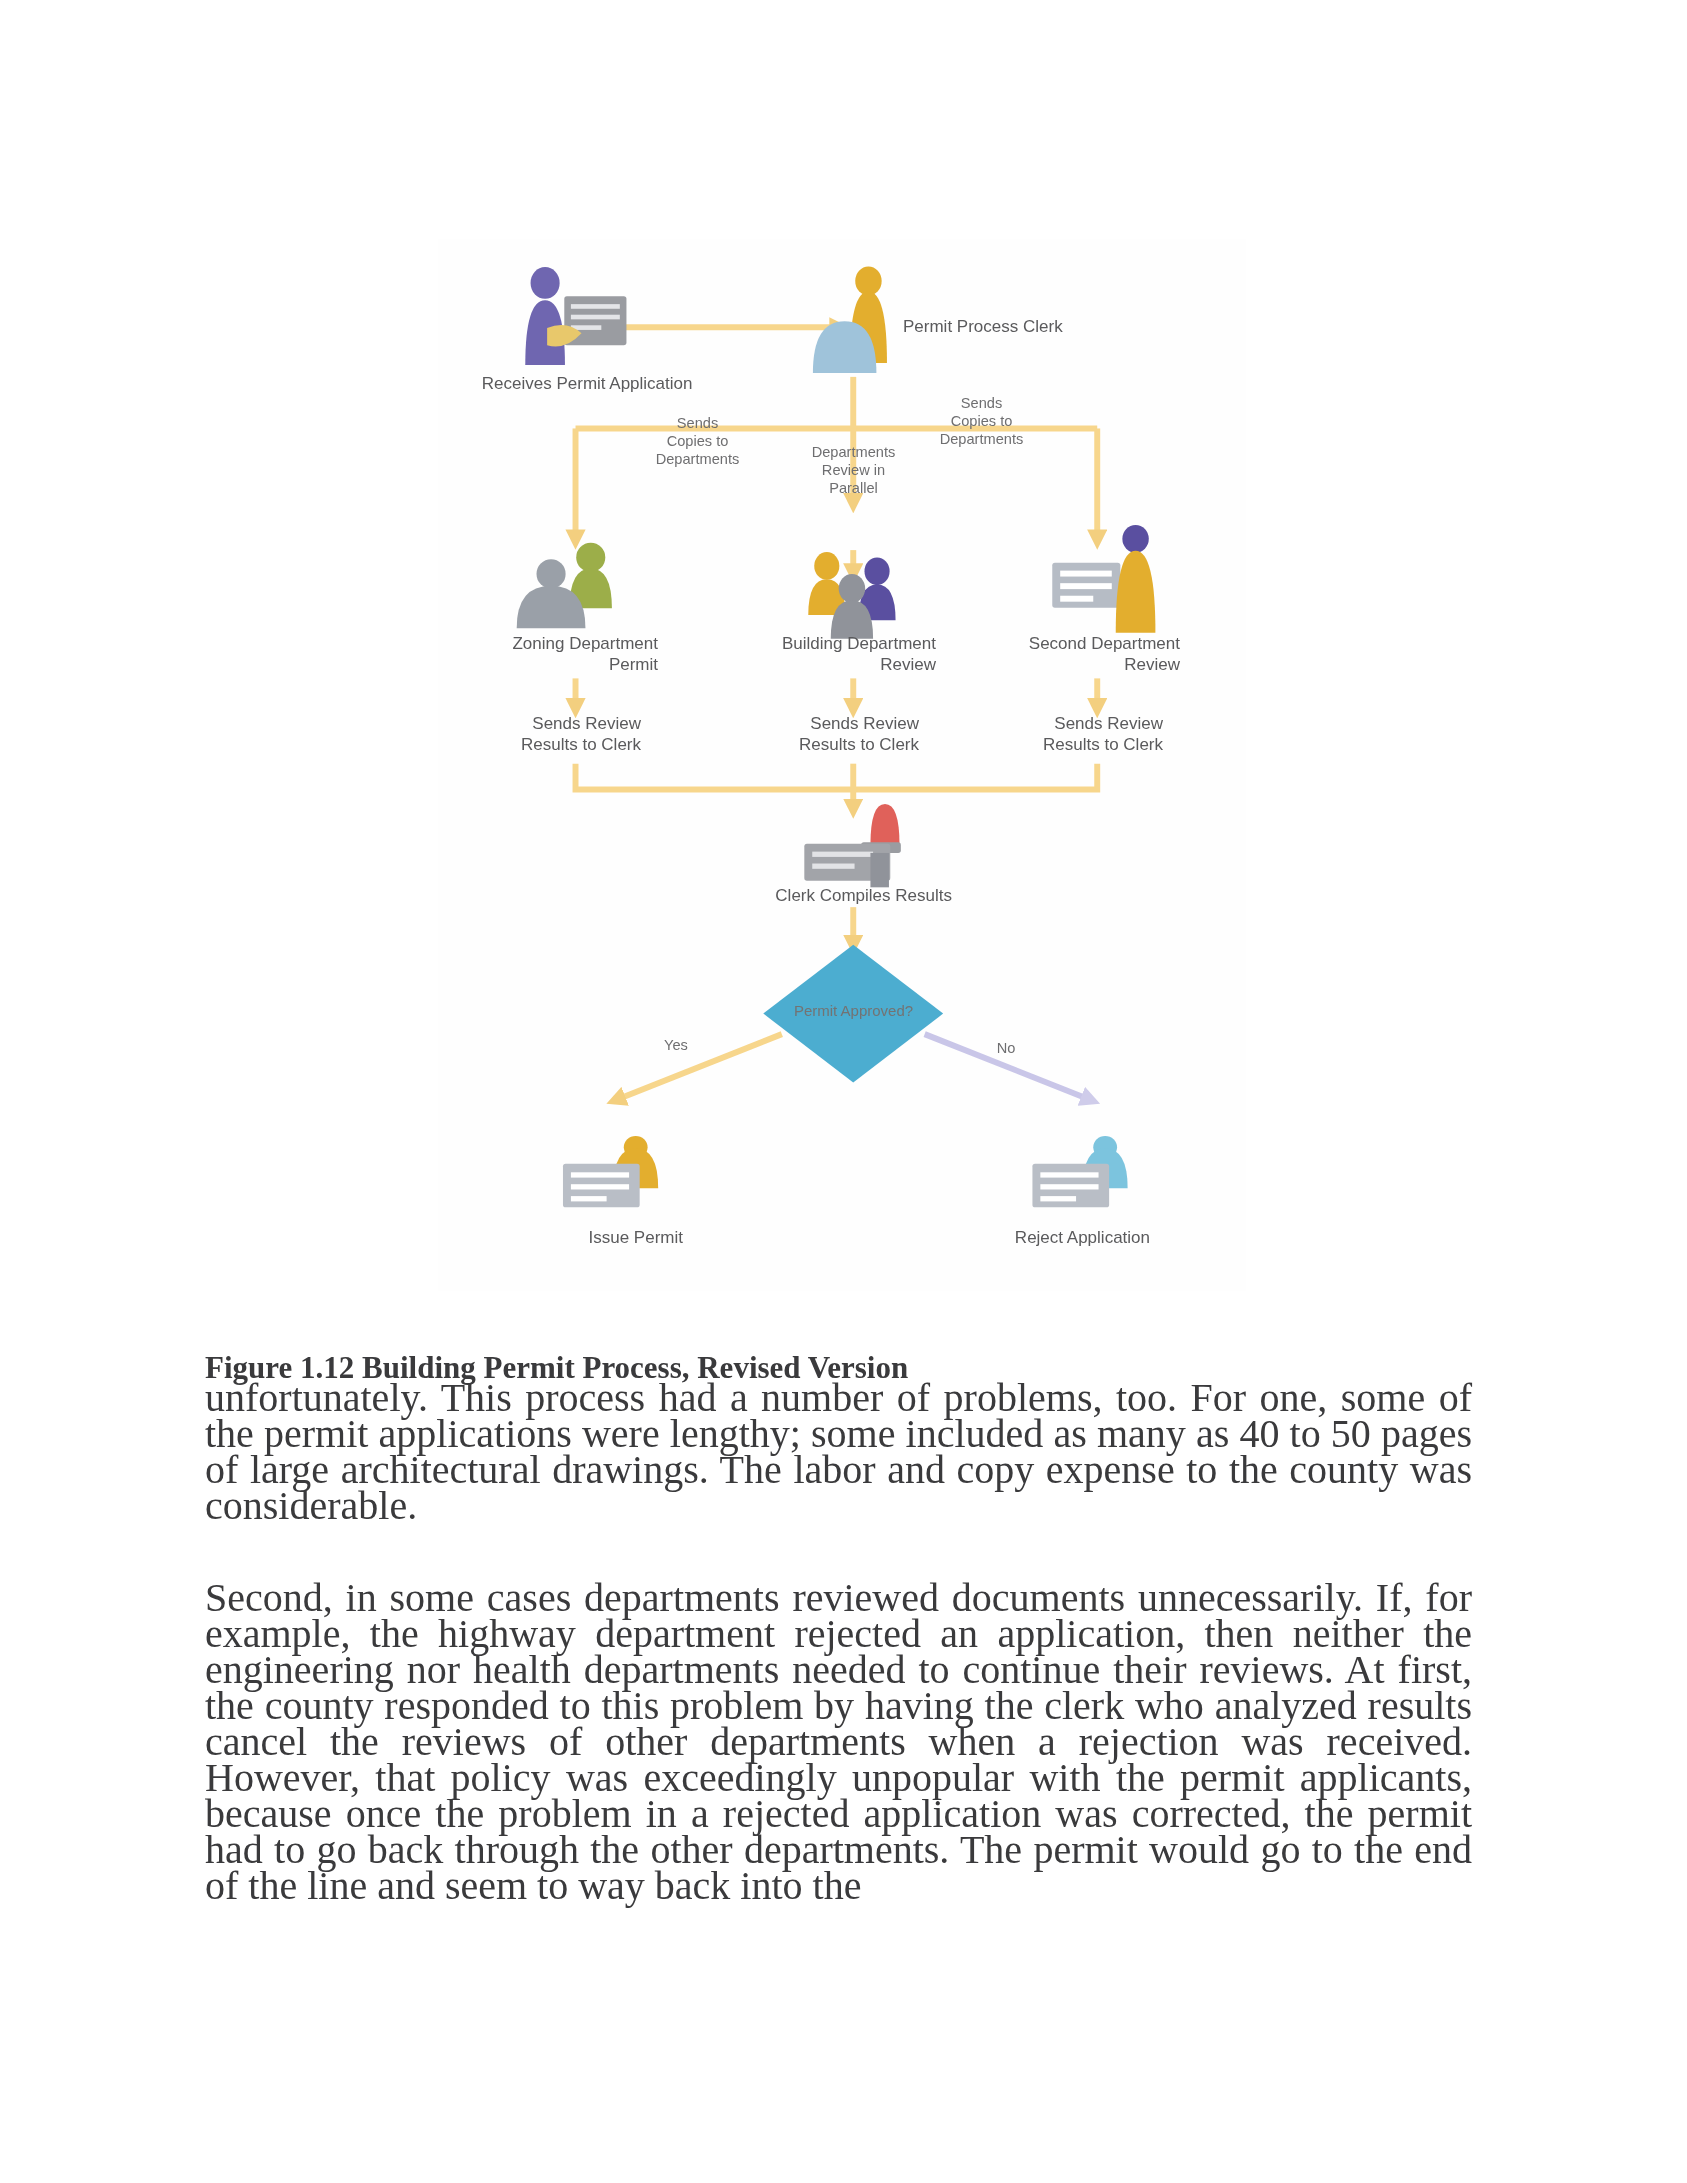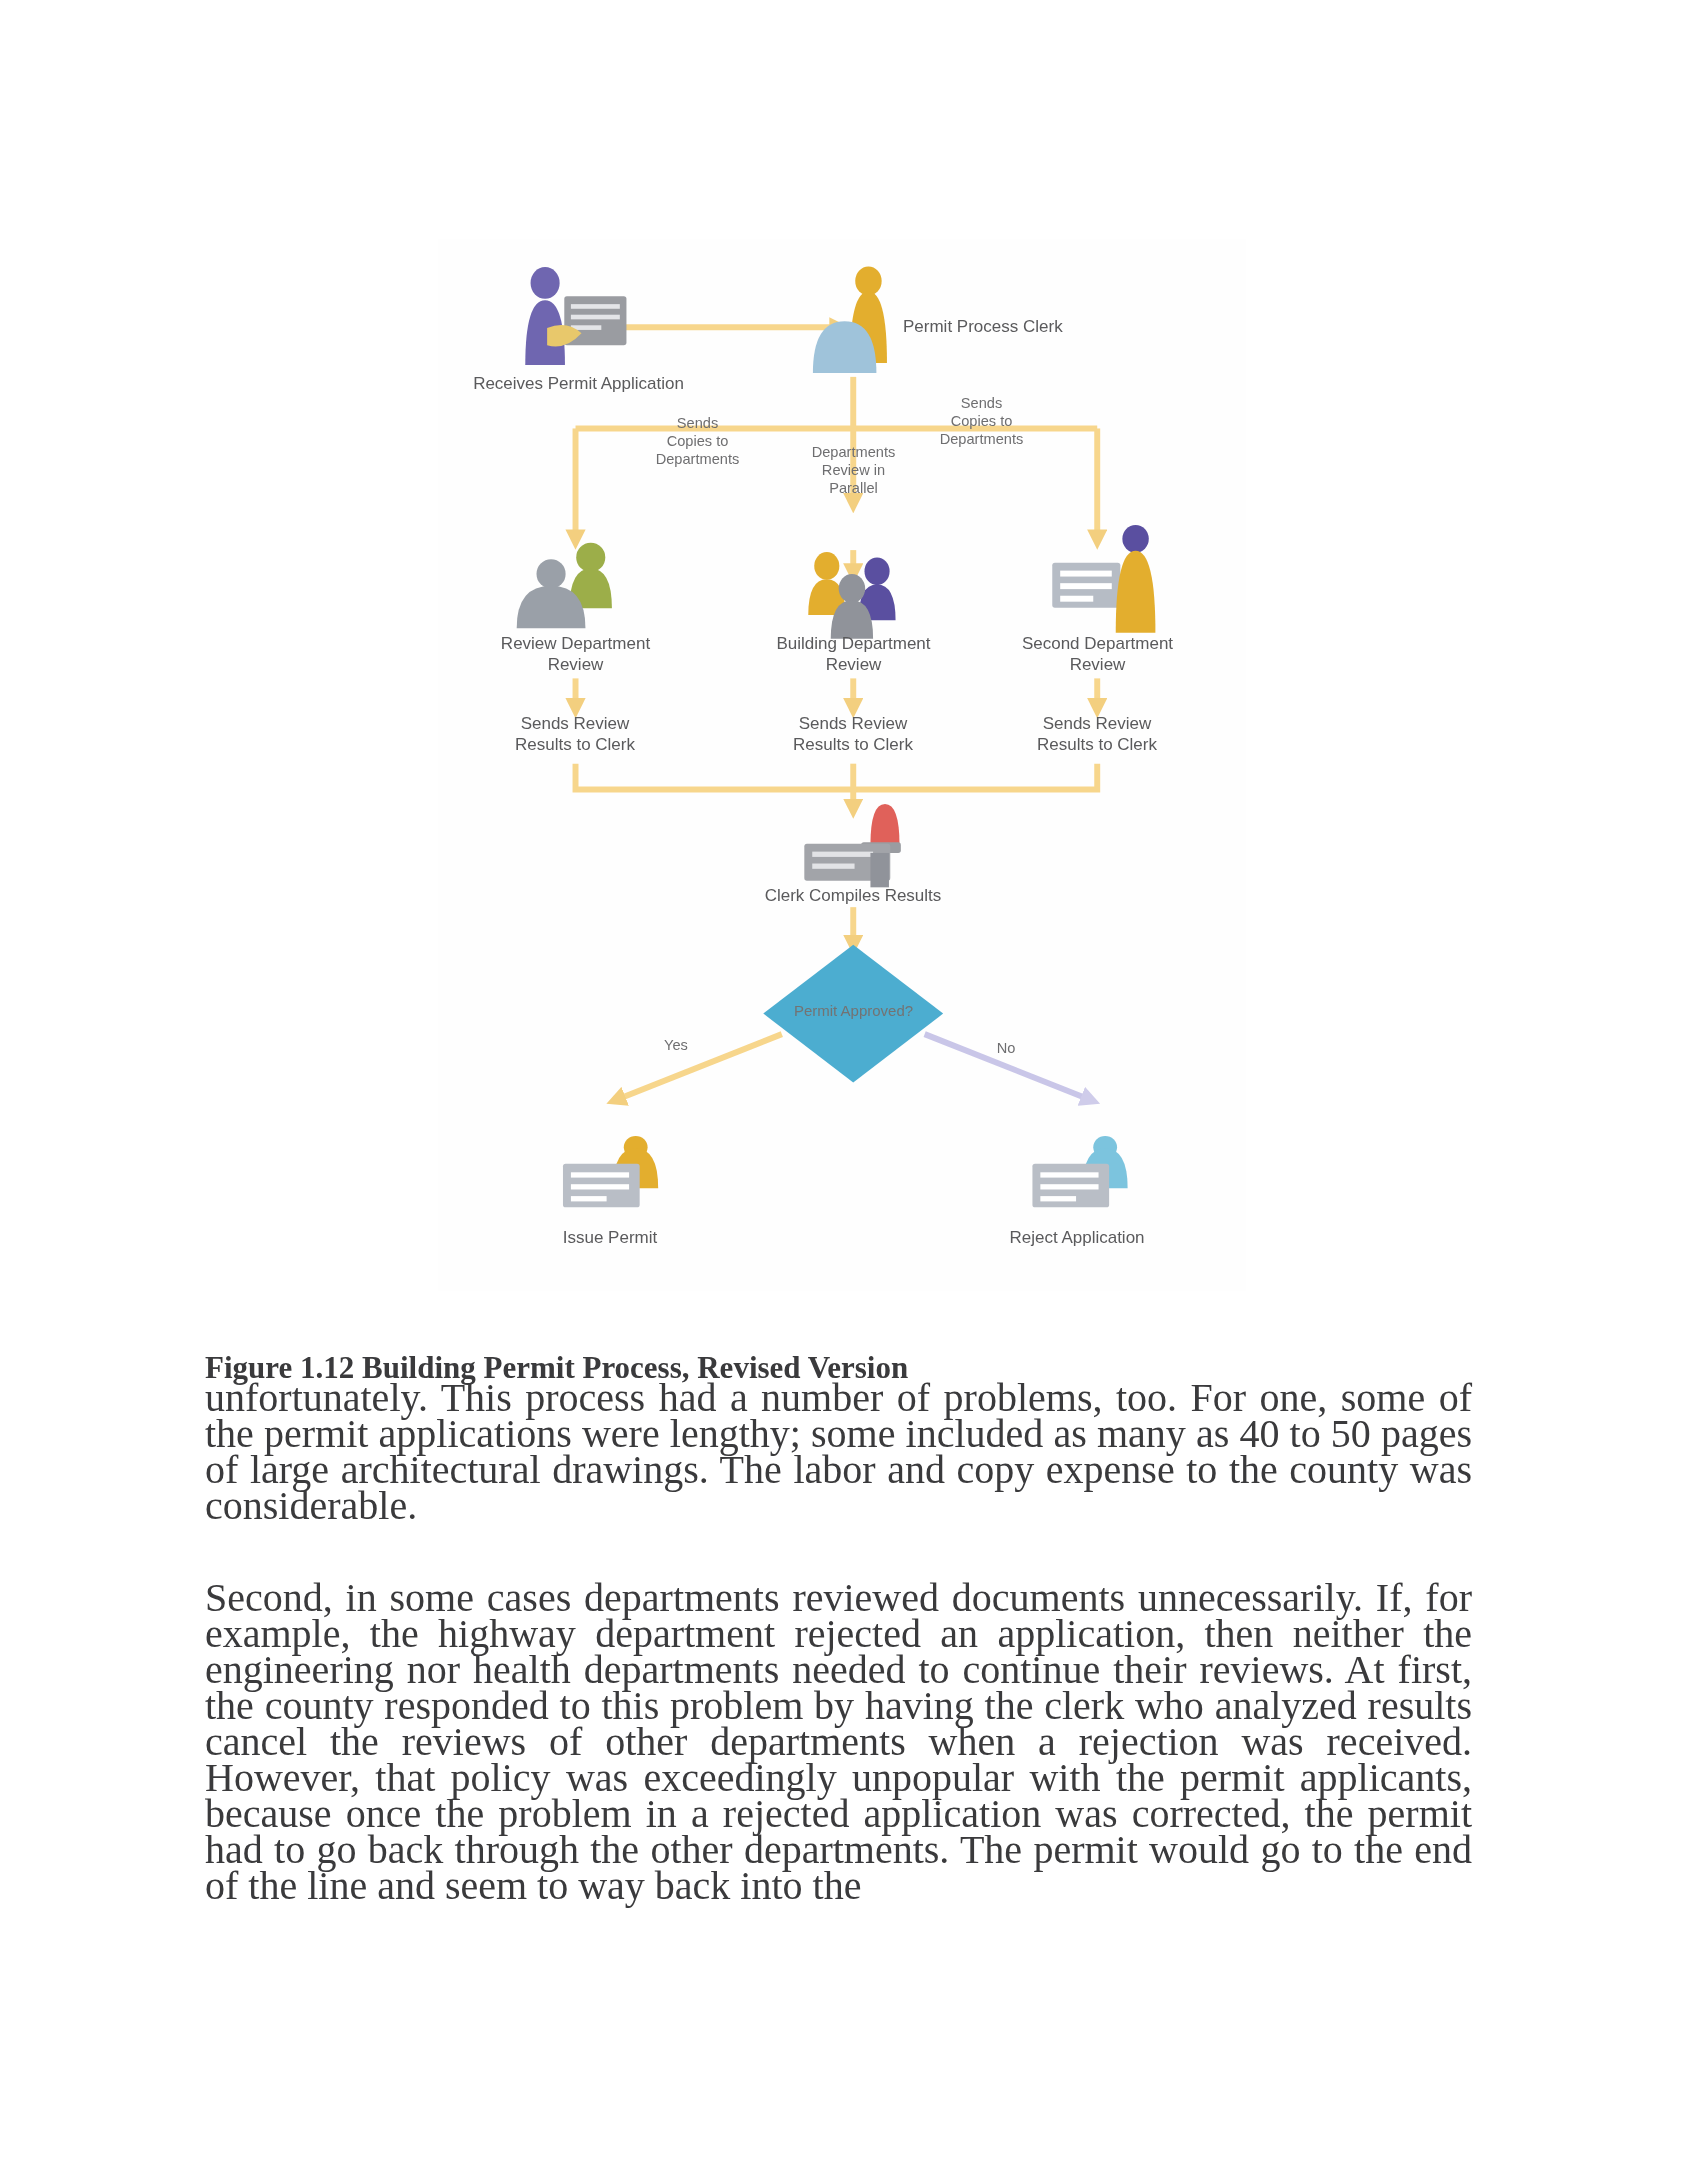--- a/index.html
+++ b/index.html
@@ -5,21 +5,21 @@
   html,body{margin:0;padding:0;}
   body{width:1687px;height:2183px;background:#ffffff;
        font-family:"Liberation Serif",serif;}
   .page{position:relative;width:1687px;height:2183px;overflow:hidden;}
 
   
   .figure-box{position:absolute;left:438px;top:239px;width:808px;height:1052px;
               background:#fefefe;}
   .fig-svg{position:absolute;left:0;top:0;}
 
-  .node-label{position:absolute;text-align:center;
+  .node-label{position:absolute;text-align:right;
               font-family:"Liberation Sans",sans-serif;color:#5a5a5c;
               font-size:17px;line-height:21px;}
   .edge-label{position:absolute;text-align:center;
               font-family:"Liberation Sans",sans-serif;color:#6e6e70;
               font-size:14.6px;line-height:18px;}
   .dia-label{position:absolute;text-align:center;
              font-family:"Liberation Sans",sans-serif;color:#737373;
              font-size:15px;line-height:20.5px;}
 
   
@@ -137,21 +137,21 @@
         <rect x="12" y="70" width="88" height="8" fill="#ffffff"></rect>
         <rect x="12" y="88" width="54" height="8" fill="#ffffff"></rect>
       </g>
     </svg>
 
     <div class="node-label" style="left:26.5px;top:134px;width:228px;">Receives Permit Application</div>
     <div class="node-label" style="left:465px;top:77px;width:198px;text-align:left;">Permit Process Clerk</div>
     <div class="edge-label" style="left:216px;top:175px;width:87px;">Sends Copies to Departments</div>
     <div class="edge-label" style="left:500px;top:155px;width:87px;">Sends Copies to Departments</div>
     <div class="edge-label" style="left:372px;top:204px;width:87px;">Departments Review in Parallel</div>
-    <div class="node-label" style="left:55px;top:394px;width:165px;">Review Department Review</div>
+    <div class="node-label" style="left:55px;top:394px;width:165px;">Zoning Department Permit</div>
     <div class="node-label" style="left:333px;top:394px;width:165px;">Building Department Review</div>
     <div class="node-label" style="left:577px;top:394px;width:165px;">Second Department Review</div>
     <div class="node-label" style="left:71px;top:474px;width:132px;">Sends Review Results to Clerk</div>
     <div class="node-label" style="left:349px;top:474px;width:132px;">Sends Review Results to Clerk</div>
     <div class="node-label" style="left:593px;top:474px;width:132px;">Sends Review Results to Clerk</div>
     <div class="node-label" style="left:316px;top:646px;width:198px;">Clerk Compiles Results</div>
     <div class="dia-label" style="left:323px;top:762px;width:185px;">Permit Approved?</div>
     <div class="node-label" style="left:99px;top:988px;width:146px;">Issue Permit</div>
     <div class="node-label" style="left:566px;top:988px;width:146px;">Reject Application</div>
     <div class="edge-label" style="left:218px;top:797px;width:40px;">Yes</div>

